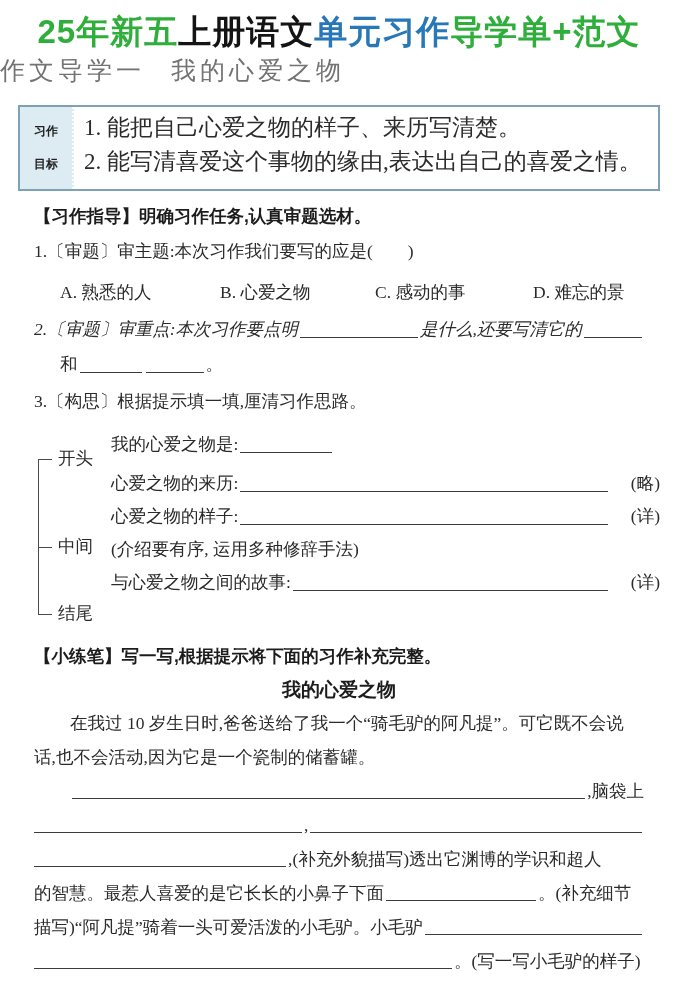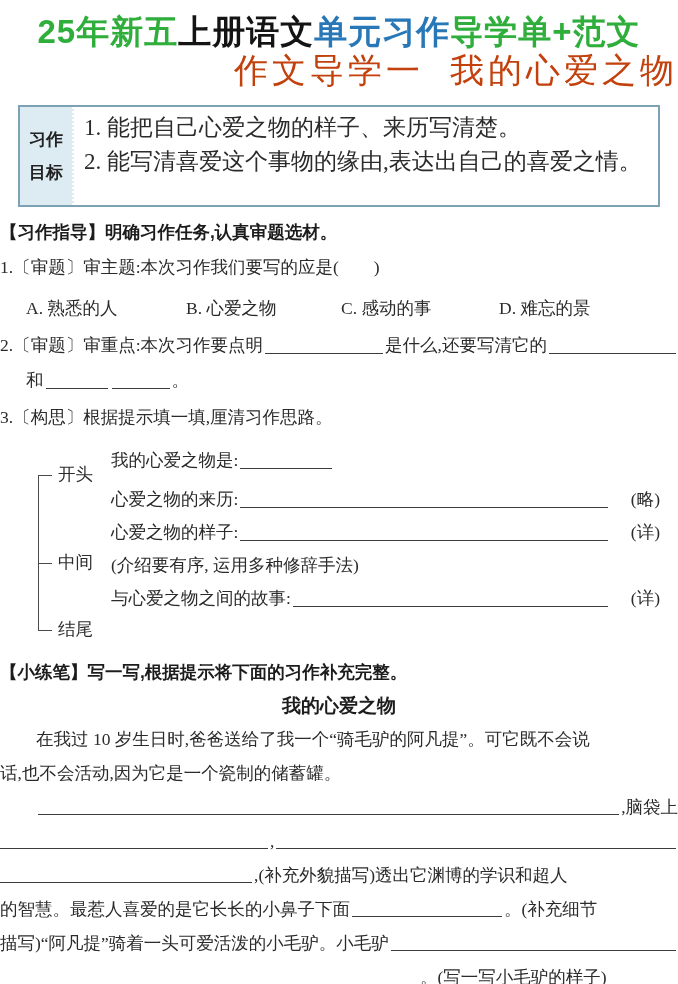--- a/index.html
+++ b/index.html
@@ -12,57 +12,57 @@
   
   .main-title {
     padding-top:12px; text-align:center;
     font-family:"Liberation Sans","DejaVu Sans",sans-serif;
     font-weight:bold; font-size:33px; line-height:40px; letter-spacing:1px;
   }
   .seg-green { color:#2fae3c; }
   .seg-black { color:#141414; }
   .seg-blue  { color:#2878b8; }
   .sub-title {
-    text-align:right; font-family:"Liberation Sans","DejaVu Sans",sans-serif;
-    font-size:34px; line-height:36px; letter-spacing:4px; color:#c2410c;
+    text-align:left; font-family:"Liberation Sans","DejaVu Sans",sans-serif;
+    font-size:25px; line-height:36px; letter-spacing:4px; color:#737373;
   }
   .sub-gap { display:inline-block; width:26px; }
   
   .goal-box {
     margin:17px 18px 0 18px; border:2px solid #7da2b6;
     display:flex; align-items:stretch; background:#ffffff;
   }
   .goal-label {
     width:54px; background:#dcecf2; border-right:2px dotted #ffffff;
     display:flex; flex-direction:column; justify-content:center;
-    padding:16px 0; text-align:center;
+    padding:8px 0; text-align:center;
     font-family:"Liberation Sans","DejaVu Sans",sans-serif;
-    font-weight:bold; font-size:17px; color:#222;
+    font-weight:bold; font-size:12px; color:#222;
   }
   .goal-label span { line-height:33px; }
   .goal-items { flex:1; padding:4px 10px; }
   .goal-items div { font-size:23px; line-height:34px; }
   
-  .content { padding:0 0; }
+  .content { padding:0 34px; }
   .h-bold {
     font-family:"Liberation Sans","DejaVu Sans",sans-serif;
     font-weight:bold; font-size:17.5px; color:#1c1c1c;
   }
   .guide-heading { margin-top:10px; line-height:30px; }
   .line { display:flex; align-items:flex-end; font-size:17.5px; }
   .line .t { line-height:33px; white-space:pre; }
   .blank {
     display:inline-block; height:10px; border-bottom:1.5px solid #3c3c3c;
     margin:0 2px 8px 2px;
   }
   .q1 { margin-top:4px; line-height:33px; font-size:17.5px; }
   .options { display:flex; margin:8px 0 4px 26px; font-size:17.5px; line-height:33px; }
   .options span { margin-right:0; }
   .opt-a { width:160px; } .opt-b { width:155px; } .opt-c { width:158px; }
-  .q2l1 { margin-top:2px; }
+  .q2l1 { margin-top:2px;font-style:italic; }
   .q2l2 { margin-left:26px; margin-top:2px; }
   .q3 { margin-top:4px; line-height:33px; font-size:17.5px; }
   
   .outline { position:relative; margin:10px 18px 0 38px; height:200px; }
   .ol-vline { position:absolute; left:0; top:31px; height:155px; border-left:1.6px solid #4a4a4a; }
   .ol-tick  { position:absolute; left:0; width:14px; border-top:1.6px solid #4a4a4a; }
   .tick-1 { top:31px; } .tick-2 { top:119px; } .tick-3 { top:186px; }
   .ol-label { position:absolute; left:20px; font-size:17.5px; line-height:20px;font-family:Liberation Mono, monospace; }
   .lab-1 { top:21px; } .lab-2 { top:109px; } .lab-3 { top:176px; }
   .ol-rows { margin-left:73px; }

